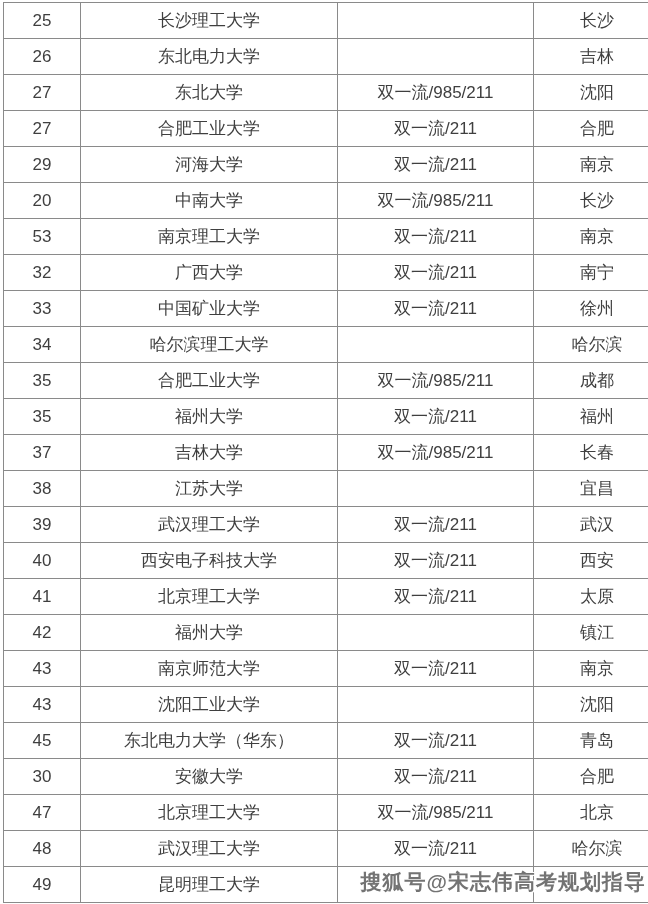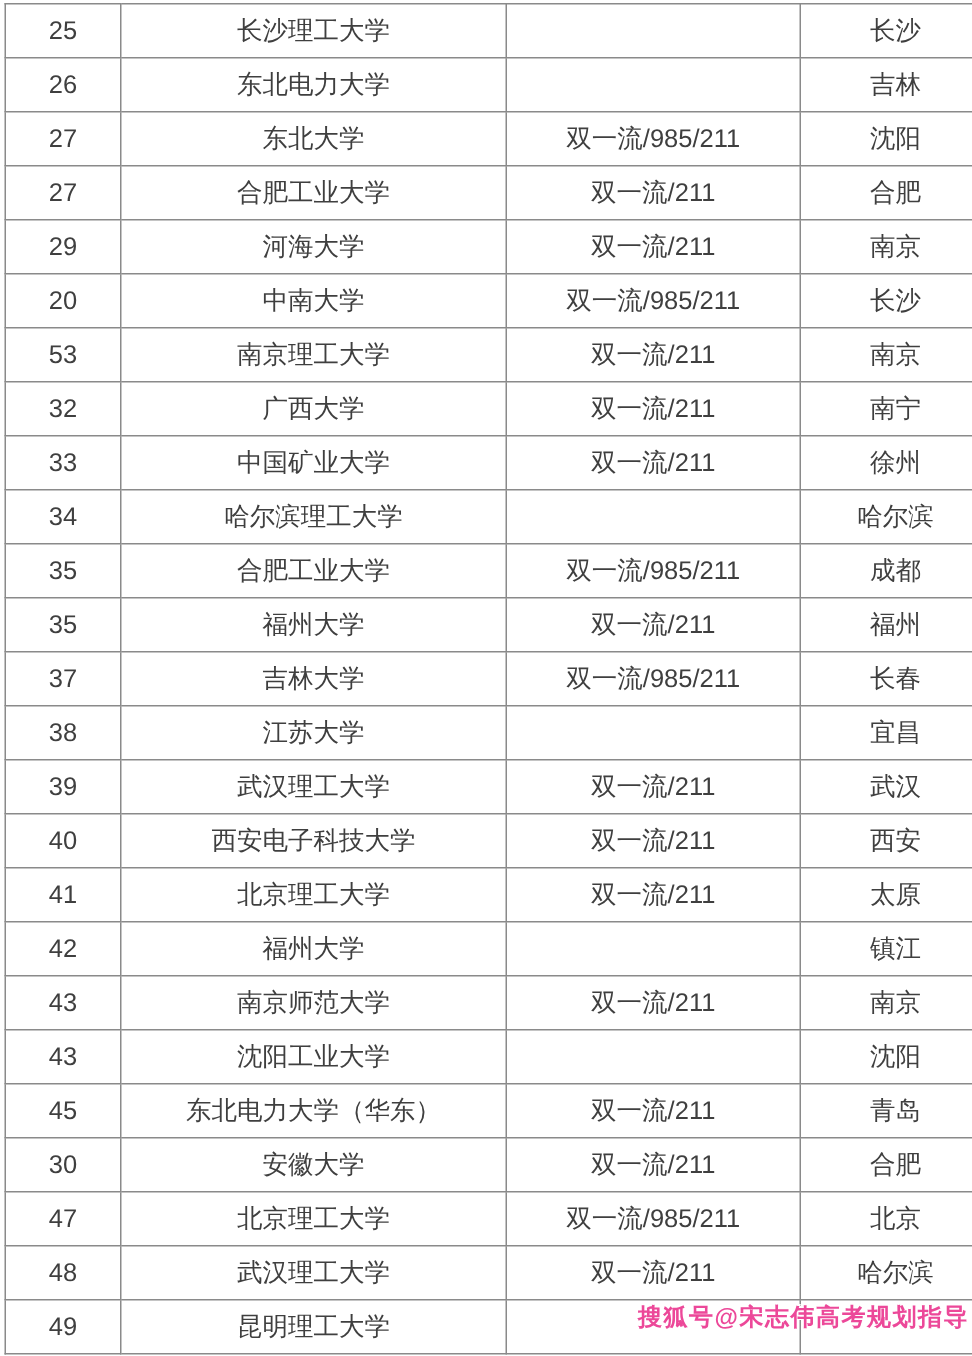--- a/index.html
+++ b/index.html
@@ -35,24 +35,24 @@
     overflow: hidden;
   }
   col.c-rank { width: 77px; }
   col.c-name { width: 257px; }
   col.c-tags { width: 196px; }
   col.c-city { width: 127px; }
   .watermark {
     position: absolute;
     right: 2px;
     top: 868px;
-    font-size: 16px;
+    font-size: 21px;
     font-weight: bold;
     letter-spacing: 1px;
-    color: #ec4899;
+    color: #737373;
     white-space: nowrap;
     text-shadow:
       -1px -1px 0 #ffffff, 1px -1px 0 #ffffff,
       -1px  1px 0 #ffffff, 1px  1px 0 #ffffff,
       -1px  0   0 #ffffff, 1px  0   0 #ffffff,
        0   -1px 0 #ffffff, 0    1px 0 #ffffff;
     z-index: 5;
   }
 </style>
 </head>

